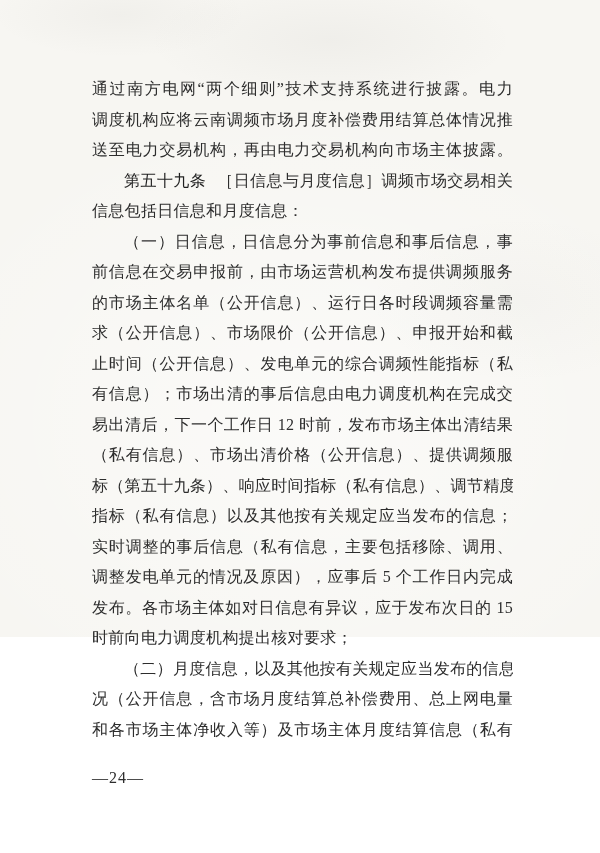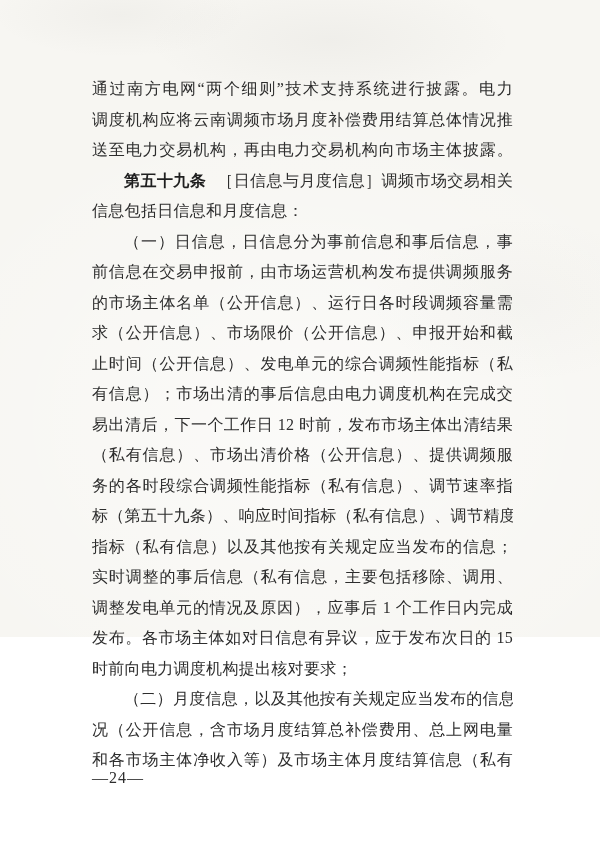--- a/index.html
+++ b/index.html
@@ -41,21 +41,21 @@
     white-space: nowrap;
   }
   .line.indent {
     padding-left: 32px;
   }
   .line.short {
     text-align: left;
     text-align-last: auto;
   }
   .article-bold {
-    font-weight: bold;
+    font-weight: normal;
     color: #1f1f1f;
     margin-right: 11px;
     margin-top: 8px;
   }
   .footer-page-number {
     position: absolute;
     left: 92px;
     top: 766px;
     font-size: 16px;
     letter-spacing: 1px;
@@ -77,25 +77,24 @@
     </div>
     <div class="line short">信息包括日信息和月度信息：</div>
     <div class="line indent">（一）日信息，日信息分为事前信息和事后信息，事</div>
     <div class="line">前信息在交易申报前，由市场运营机构发布提供调频服务</div>
     <div class="line">的市场主体名单（公开信息）、运行日各时段调频容量需</div>
     <div class="line">求（公开信息）、市场限价（公开信息）、申报开始和截</div>
     <div class="line">止时间（公开信息）、发电单元的综合调频性能指标（私</div>
     <div class="line">有信息）；市场出清的事后信息由电力调度机构在完成交</div>
     <div class="line">易出清后，下一个工作日 12 时前，发布市场主体出清结果</div>
     <div class="line">（私有信息）、市场出清价格（公开信息）、提供调频服</div>
-    <div class="line">务的各时段综合调频性能指标（私有信息）、调节速率指</div>
     <div class="line">标（第五十九条）、响应时间指标（私有信息）、调节精度</div>
     <div class="line">指标（私有信息）以及其他按有关规定应当发布的信息；</div>
     <div class="line">实时调整的事后信息（私有信息，主要包括移除、调用、</div>
-    <div class="line">调整发电单元的情况及原因），应事后 1 个工作日内完成</div>
+    <div class="line">调整发电单元的情况及原因），应事后 5 个工作日内完成</div>
     <div class="line">发布。各市场主体如对日信息有异议，应于发布次日的 15</div>
     <div class="line short">时前向电力调度机构提出核对要求；</div>
     <div class="line indent">（二）月度信息，以及其他按有关规定应当发布的信息</div>
     <div class="line">况（公开信息，含市场月度结算总补偿费用、总上网电量</div>
     <div class="line">和各市场主体净收入等）及市场主体月度结算信息（私有</div>
   </div>
 
   <div class="footer-page-number">—24—</div>
 
 </div>

